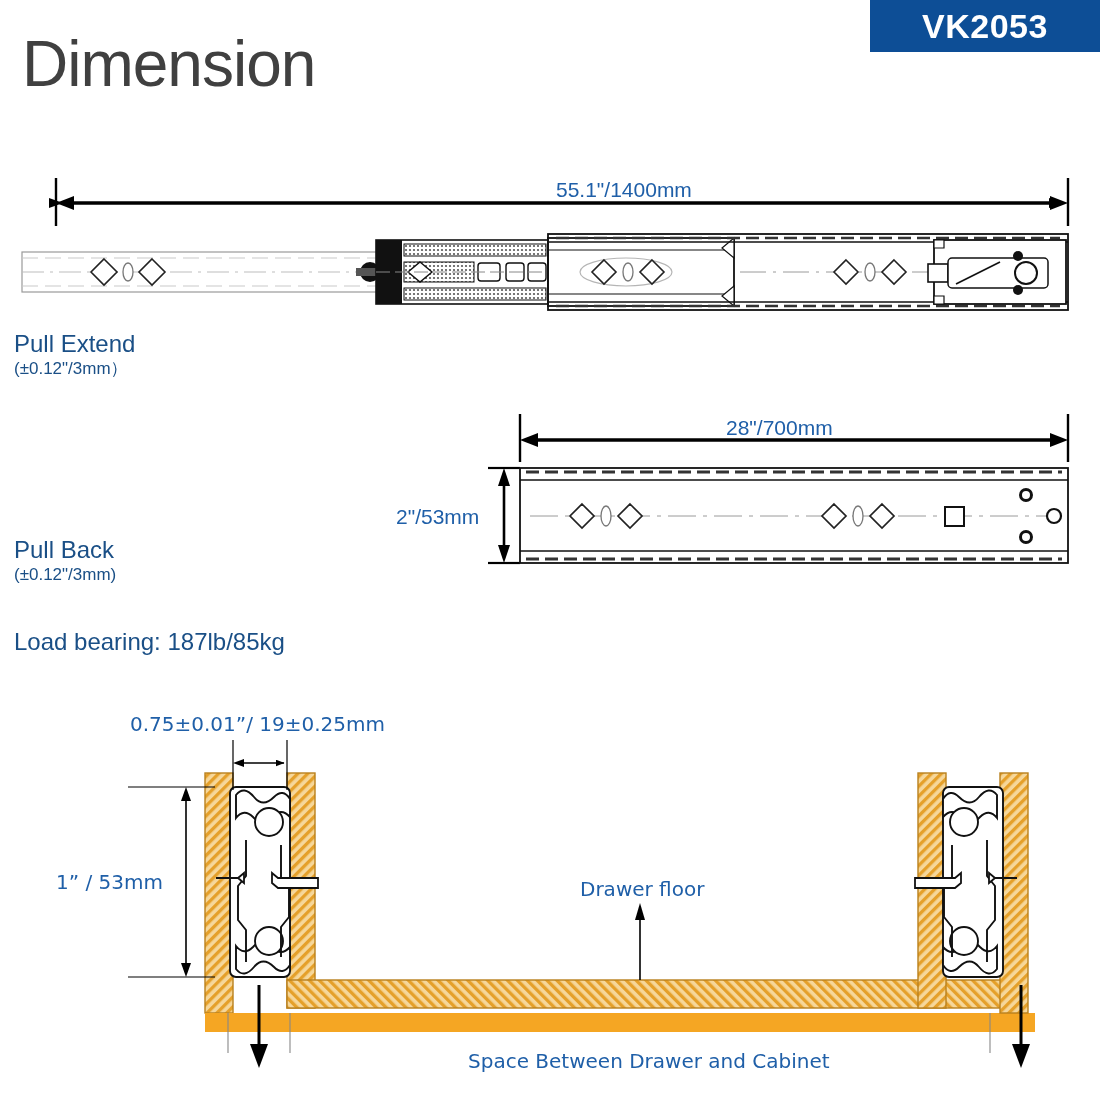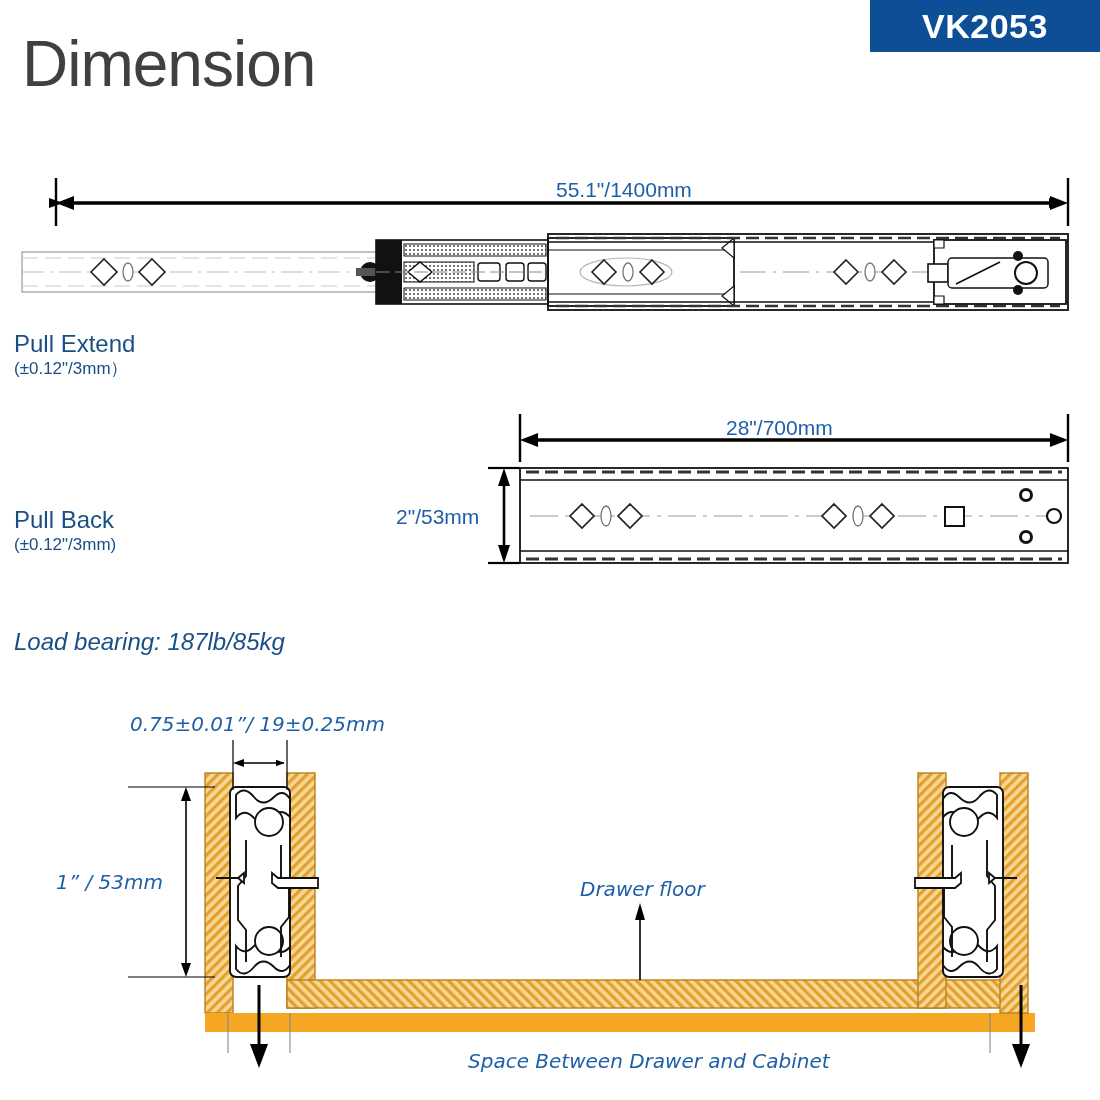--- a/index.html
+++ b/index.html
@@ -27,44 +27,44 @@
   .dim-label{
     position:absolute;color:#1f5fa8;font-size:21px;white-space:nowrap;
   }
   .sec-label{
     position:absolute;color:#1a4f86;white-space:nowrap;
   }
   .sec-label .big{font-size:24px;display:block;line-height:1.15;}
   .sec-label .small{font-size:17px;display:block;line-height:1.25;}
   .load-label{
     position:absolute;left:14px;top:628px;
-    font-size:24px;color:#1a4f86;white-space:nowrap;font-style:italic;
+    font-size:24px;color:#1a4f86;white-space:nowrap;
   }
   .cs-label{
     position:absolute;color:#1f5fa8;white-space:nowrap;
-    font-family:"DejaVu Sans", sans-serif;font-size:20px;font-style:italic;
+    font-family:"DejaVu Sans", sans-serif;font-size:20px;
   }
 
   svg{display:block;}
   .ov{position:absolute;left:0;top:0;pointer-events:none;}
 </style>
 </head>
 <body>
 
 <div class="page">
 
   <div class="sku-badge">VK2053</div>
   <div class="page-title">Dimension</div>
 
   <div class="sec-label" style="left:14px;top:330px;">
     <span class="big">Pull Extend</span>
     <span class="small">(±0.12"/3mm）</span>
   </div>
 
-  <div class="sec-label" style="left:14px;top:506px;">
+  <div class="sec-label" style="left:14px;top:536px;">
     <span class="big">Pull Back</span>
     <span class="small">(±0.12"/3mm)</span>
   </div>
 
   <div class="load-label">Load bearing: 187lb/85kg</div>
 
   <div class="dim-label" style="left:556px;top:178px;">55.1"/1400mm</div>
   <div class="dim-label" style="left:726px;top:416px;">28"/700mm</div>
   <div class="dim-label" style="left:396px;top:505px;">2"/53mm</div>
 

